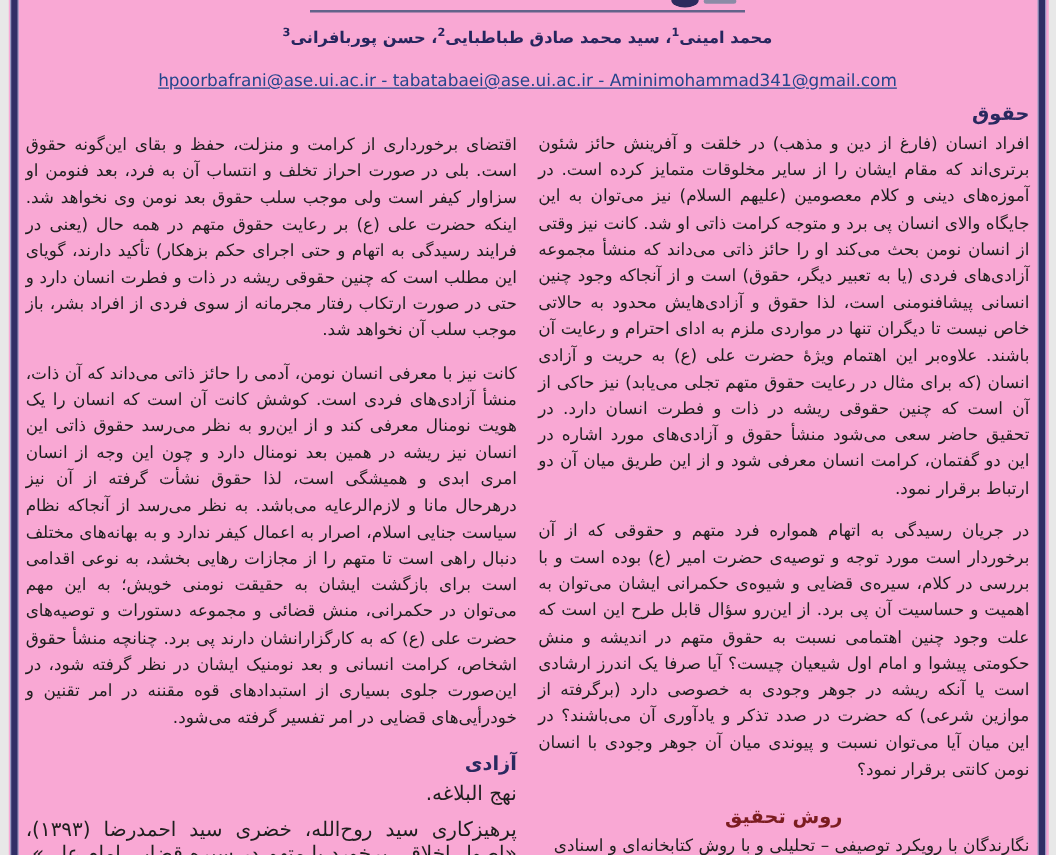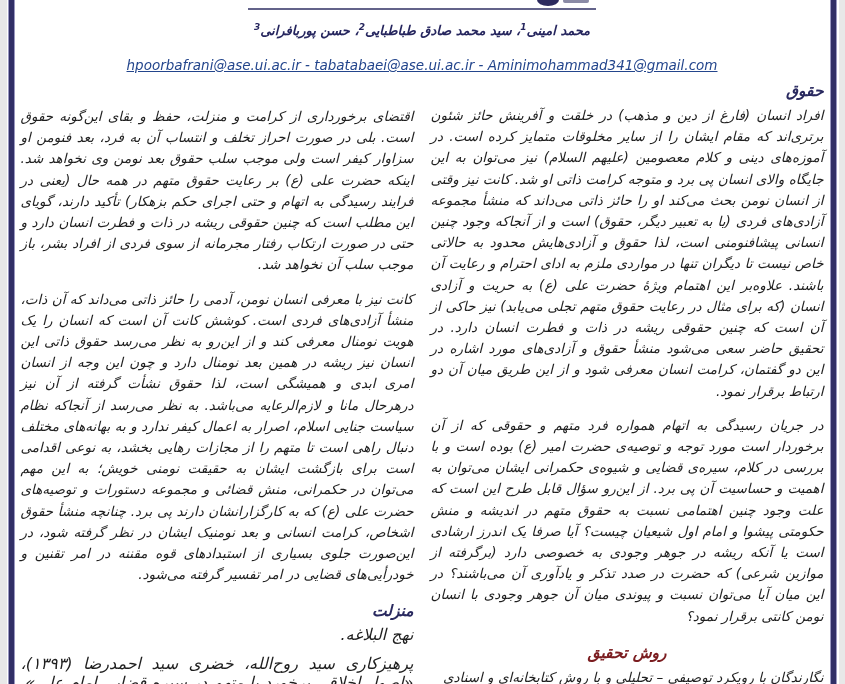--- a/index.html
+++ b/index.html
@@ -4,24 +4,23 @@
 <style>
   html,body{margin:0;padding:0;}
   body{
     background:#e8e8e8;
     font-family:"DejaVu Sans", sans-serif;
   }
   .page{
     position:relative;
     width:832px;height:684px;
     margin:0 auto;
-    background:#ffffff;
+    background:#f9a8d4;
     overflow:hidden;
     direction:rtl;
-    font-style:italic;
   }
   .page-border{
     position:absolute;top:0;bottom:0;width:5px;
     background:#312f66;
     box-shadow:0 0 0 1px #9a98c0;
   }
   .page-border.left{left:2px;}
   .page-border.right{right:3px;}
 
   .content{
@@ -131,21 +130,21 @@
         <p class="para">در جریان رسیدگی به اتهام همواره فرد متهم و حقوقی که از آن برخوردار است مورد توجه و توصیه‌ی حضرت امیر (ع) بوده است و با بررسی در کلام، سیره‌ی قضایی و شیوه‌ی حکمرانی ایشان می‌توان به اهمیت و حساسیت آن پی برد. از این‌رو سؤال قابل طرح این است که علت وجود چنین اهتمامی نسبت به حقوق متهم در اندیشه و منش حکومتی پیشوا و امام اول شیعیان چیست؟ آیا صرفا یک اندرز ارشادی است یا آنکه ریشه در جوهر وجودی به خصوصی دارد (برگرفته از موازین شرعی) که حضرت در صدد تذکر و یادآوری آن می‌باشند؟ در این میان آیا می‌توان نسبت و پیوندی میان آن جوهر وجودی با انسان نومن کانتی برقرار نمود؟</p>
 
         <div class="heading maroon spaced">روش تحقیق</div>
         <p class="para tight">نگارندگان با رویکرد توصیفی – تحلیلی و با روش کتابخانه‌ای و اسنادی</p>
       </div>
 
       <div class="col col-left">
         <p class="para">اقتضای برخورداری از کرامت و منزلت، حفظ و بقای این‌گونه حقوق است. بلی در صورت احراز تخلف و انتساب آن به فرد، بعد فنومن او سزاوار کیفر است ولی موجب سلب حقوق بعد نومن وی نخواهد شد. اینکه حضرت علی (ع) بر رعایت حقوق متهم در همه حال (یعنی در فرایند رسیدگی به اتهام و حتی اجرای حکم بزهکار) تأکید دارند، گویای این مطلب است که چنین حقوقی ریشه در ذات و فطرت انسان دارد و حتی در صورت ارتکاب رفتار مجرمانه از سوی فردی از افراد بشر، باز موجب سلب آن نخواهد شد.</p>
         <p class="para">کانت نیز با معرفی انسان نومن، آدمی را حائز ذاتی می‌داند که آن ذات، منشأ آزادی‌های فردی است. کوشش کانت آن است که انسان را یک هویت نومنال معرفی کند و از این‌رو به نظر می‌رسد حقوق ذاتی این انسان نیز ریشه در همین بعد نومنال دارد و چون این وجه از انسان امری ابدی و همیشگی است، لذا حقوق نشأت گرفته از آن نیز درهرحال مانا و لازم‌الرعایه می‌باشد. به نظر می‌رسد از آنجاکه نظام سیاست جنایی اسلام، اصرار به اعمال کیفر ندارد و به بهانه‌های مختلف دنبال راهی است تا متهم را از مجازات رهایی بخشد، به نوعی اقدامی است برای بازگشت ایشان به حقیقت نومنی خویش؛ به این مهم می‌توان در حکمرانی، منش قضائی و مجموعه دستورات و توصیه‌های حضرت علی (ع) که به کارگزارانشان دارند پی برد. چنانچه منشأ حقوق اشخاص، کرامت انسانی و بعد نومنیک ایشان در نظر گرفته شود، در این‌صورت جلوی بسیاری از استبدادهای قوه مقننه در امر تقنین و خودرأیی‌های قضایی در امر تفسیر گرفته می‌شود.</p>
 
-        <div class="heading spaced">منزلت</div>
+        <div class="heading spaced">آزادی</div>
         <p class="ref short">نهج البلاغه.</p>
         <p class="ref">پرهیزکاری سید روح‌الله، خضری سید احمدرضا (۱۳۹۳)، «اصول اخلاقی برخورد با متهم در سیره قضایی امام علی». پژوهشنامه اخلاق، ۷ (۲۶): ۱۴۴-۱۳۳</p>
 
       </div>
 
     </div>
   </div>
 </div>
 
 </body></html>

